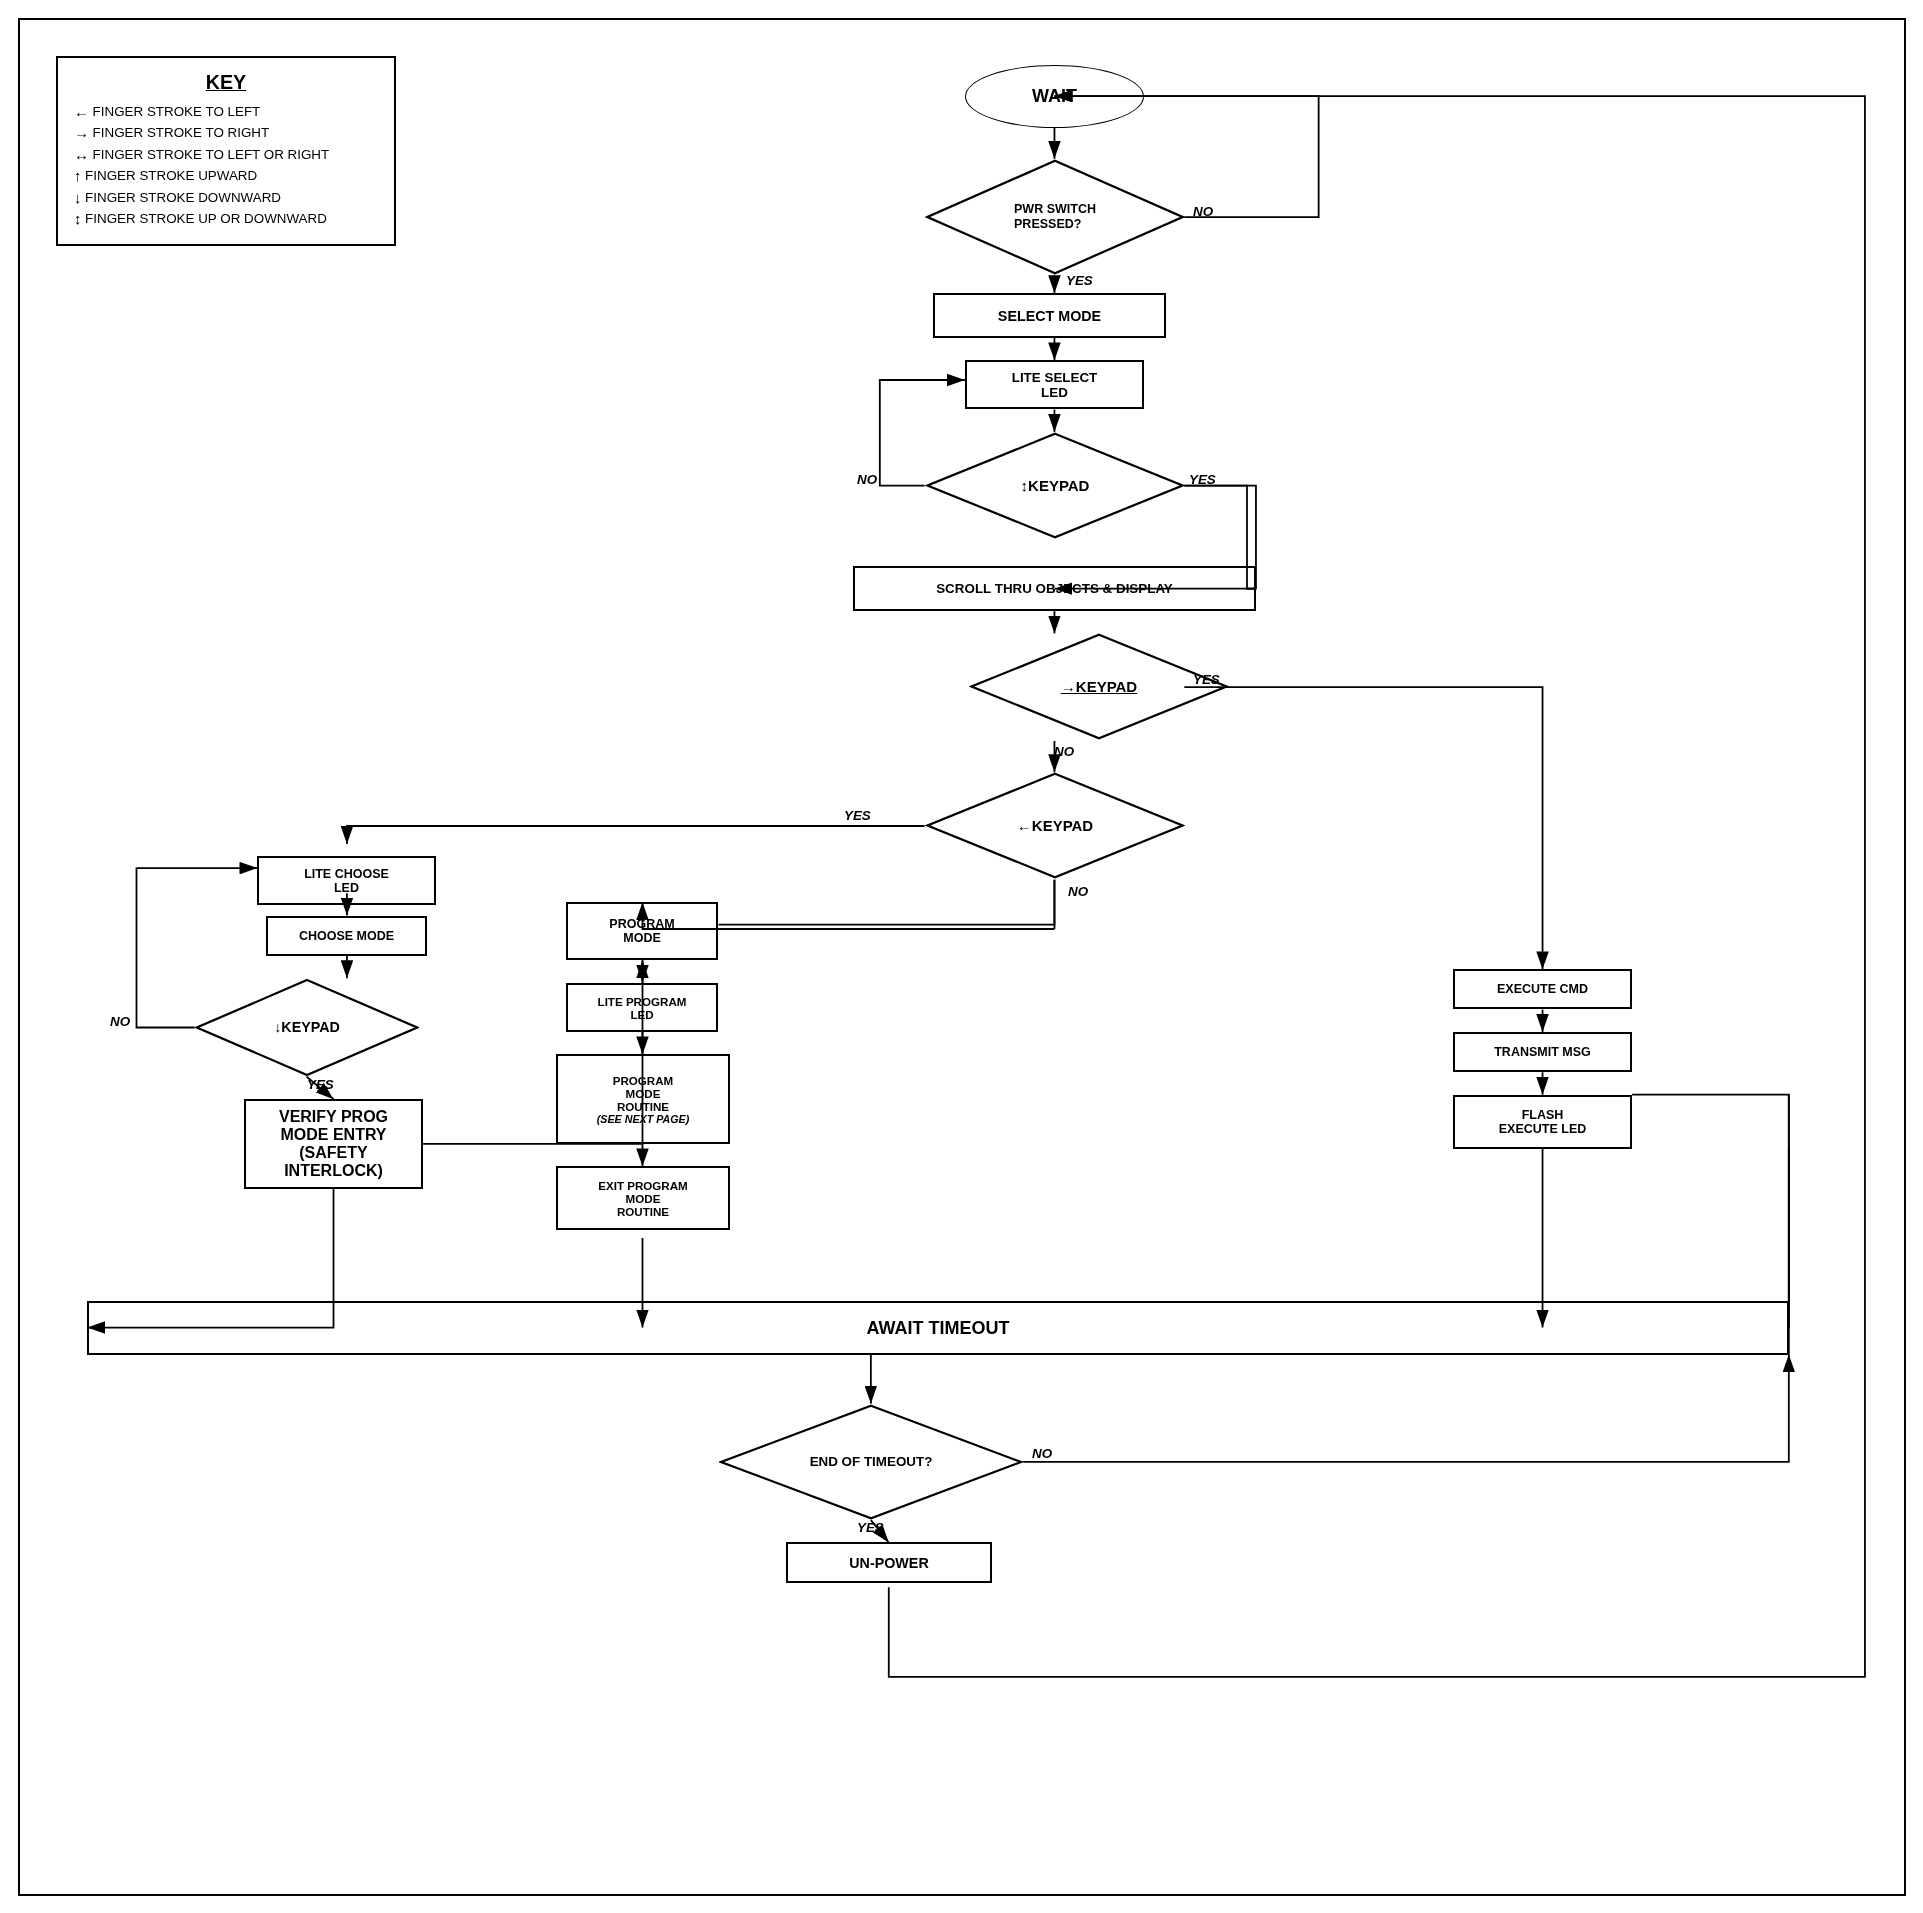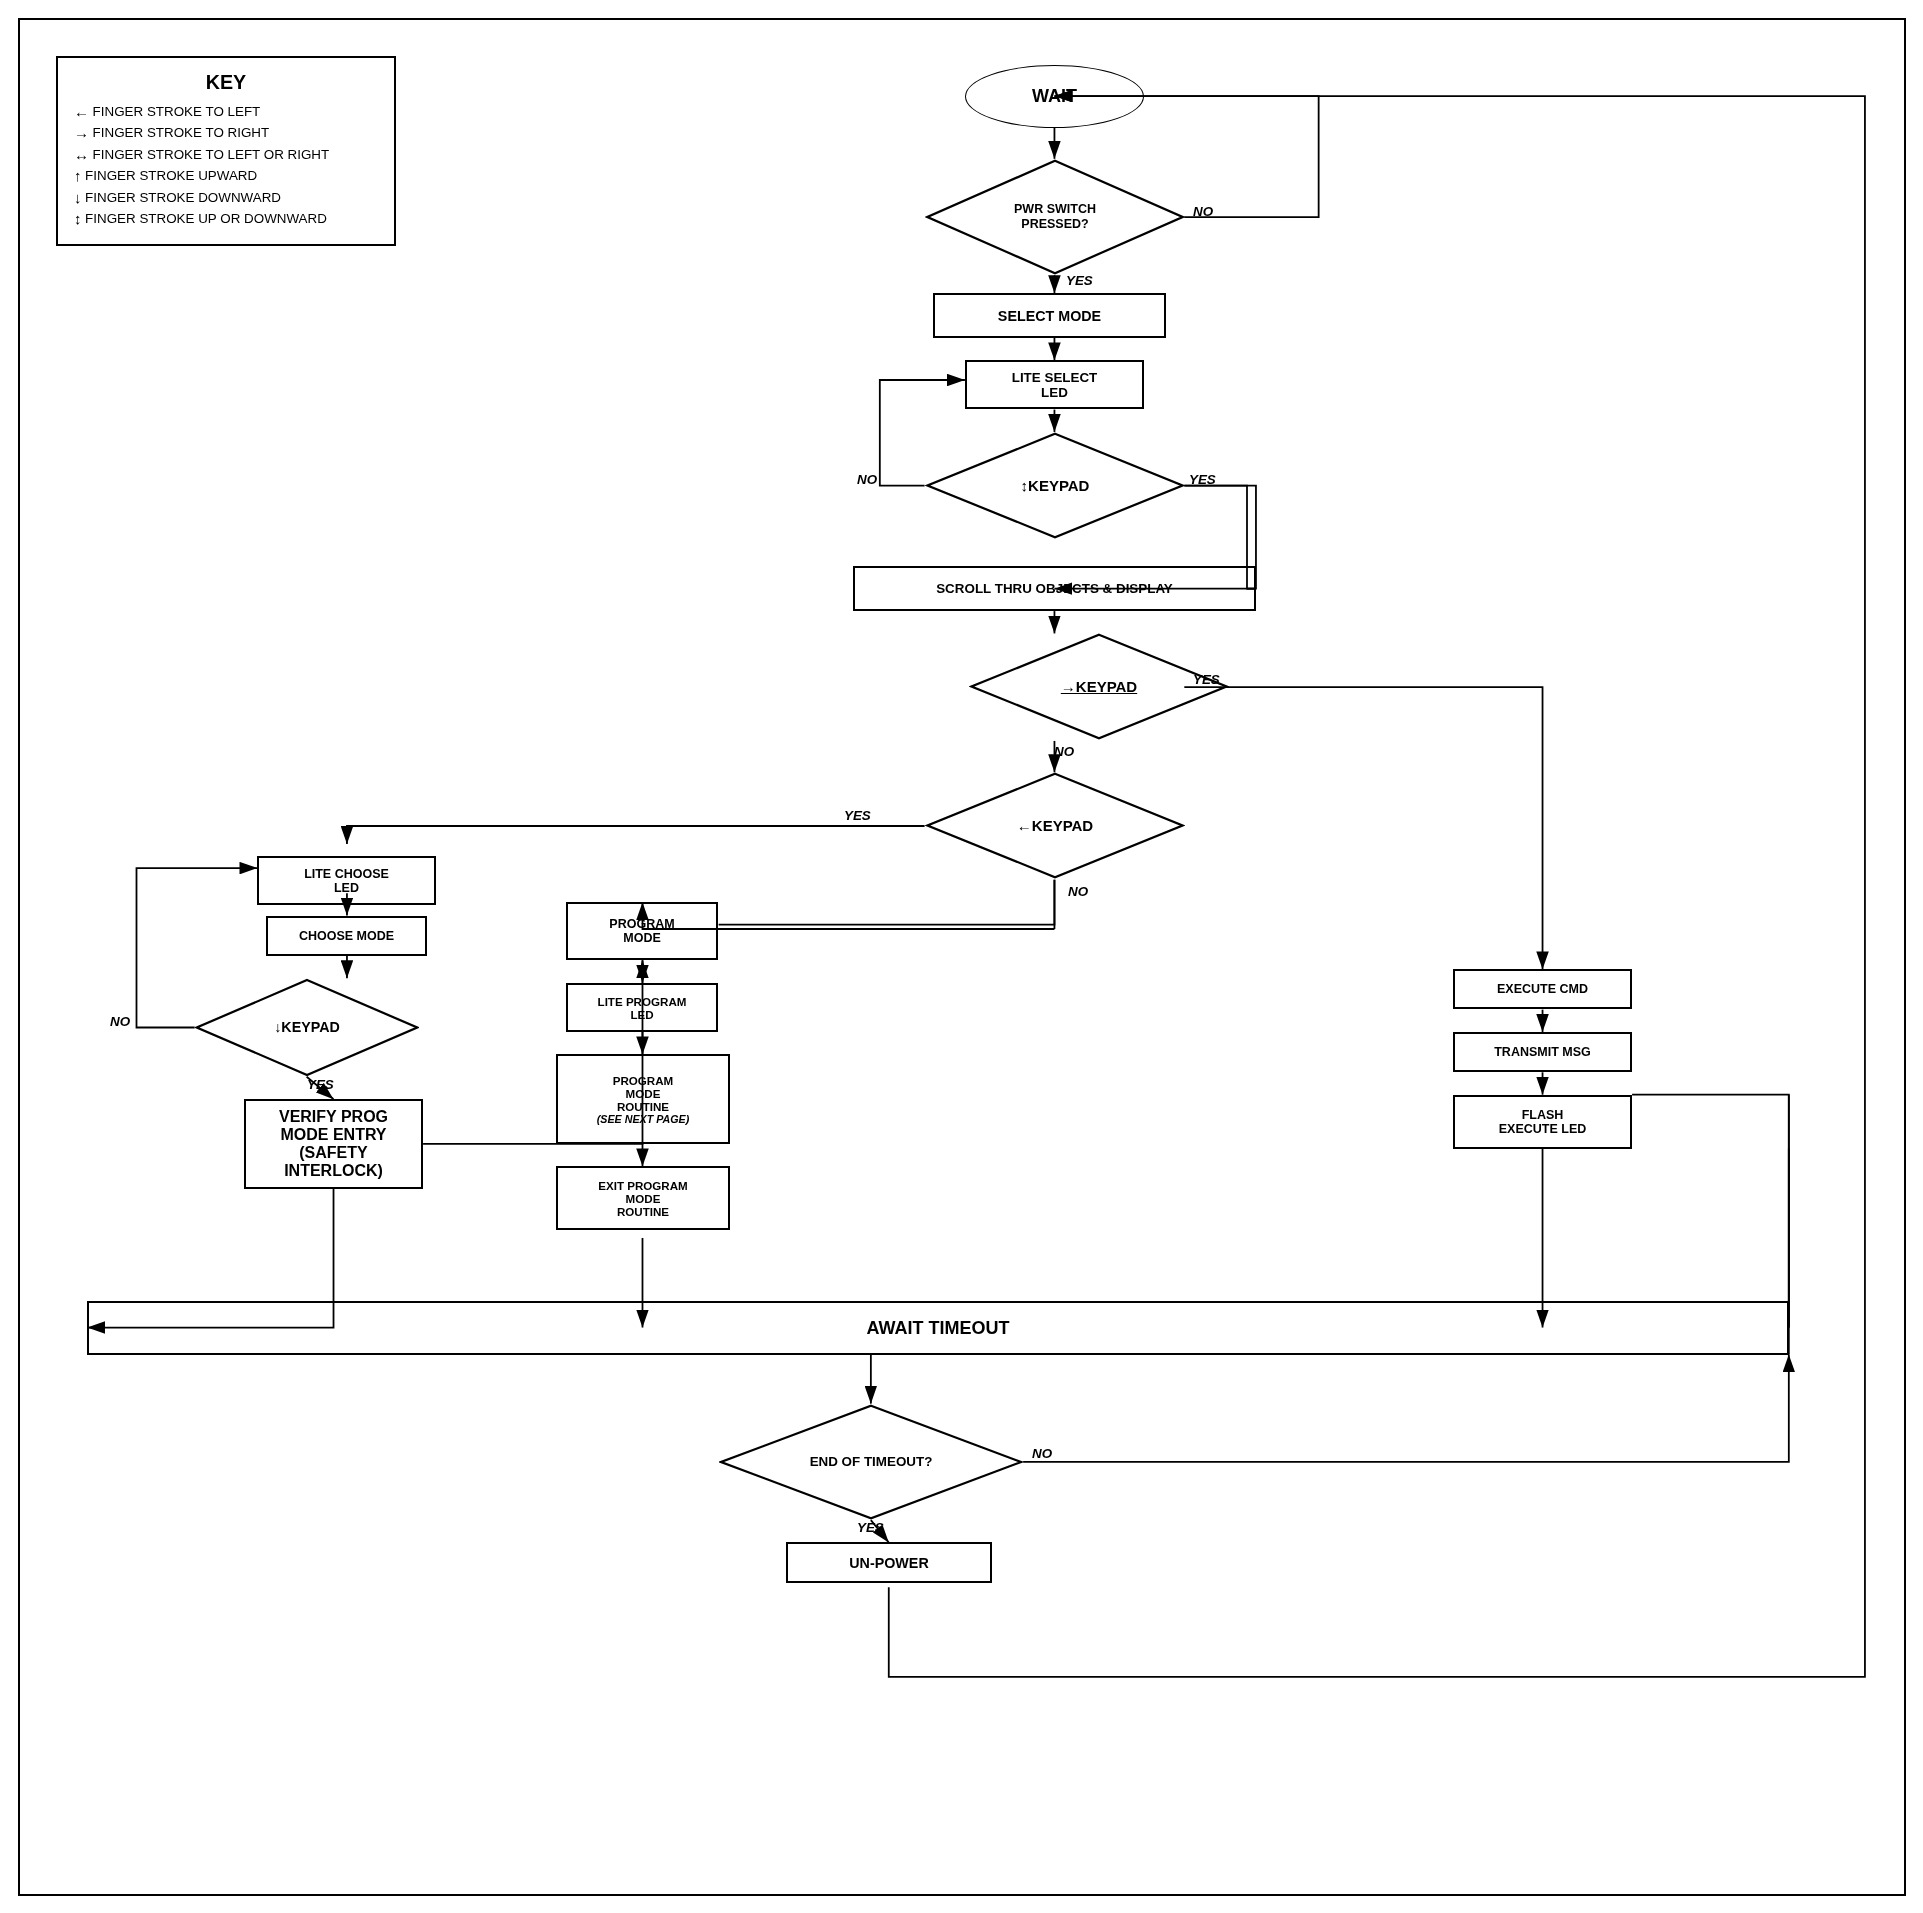--- a/index.html
+++ b/index.html
@@ -22,20 +22,21 @@
     .key-box {
       position: absolute;
       top: 36px; left: 36px;
       width: 340px;
       border: 2.7px solid #000;
       padding: 12.5px 16px 12.5px 16px;
     }
     .key-title {
       font-size: 19.7px;
       font-weight: bold;
+      text-decoration: underline;
       text-align: center;
       margin-bottom: 9px;
     }
     .key-item {
       font-size: 13.4px;
       margin-bottom: 4.5px;
       display: flex;
       align-items: center;
       gap: 3.6px;
     }
@@ -75,21 +76,21 @@
       align-items: center;
       justify-content: center;
     }
     .fc-diamond svg {
       position: absolute;
       top: 0; left: 0;
     }
     .fc-diamond-label {
       position: relative;
       z-index: 1;
-      text-align: center;
+      text-align: left;
       font-weight: bold;
       font-size: 13.4px;
       line-height: 1.2;
     }
     
     .flowchart-svg {
       position: absolute;
       top: 0; left: 0;
       width: 100%;
       height: 100%;

